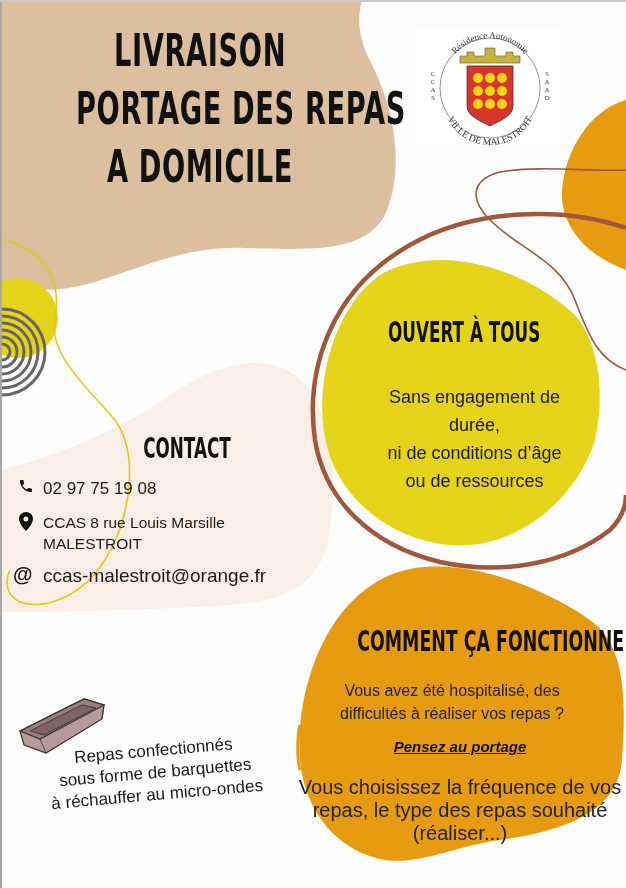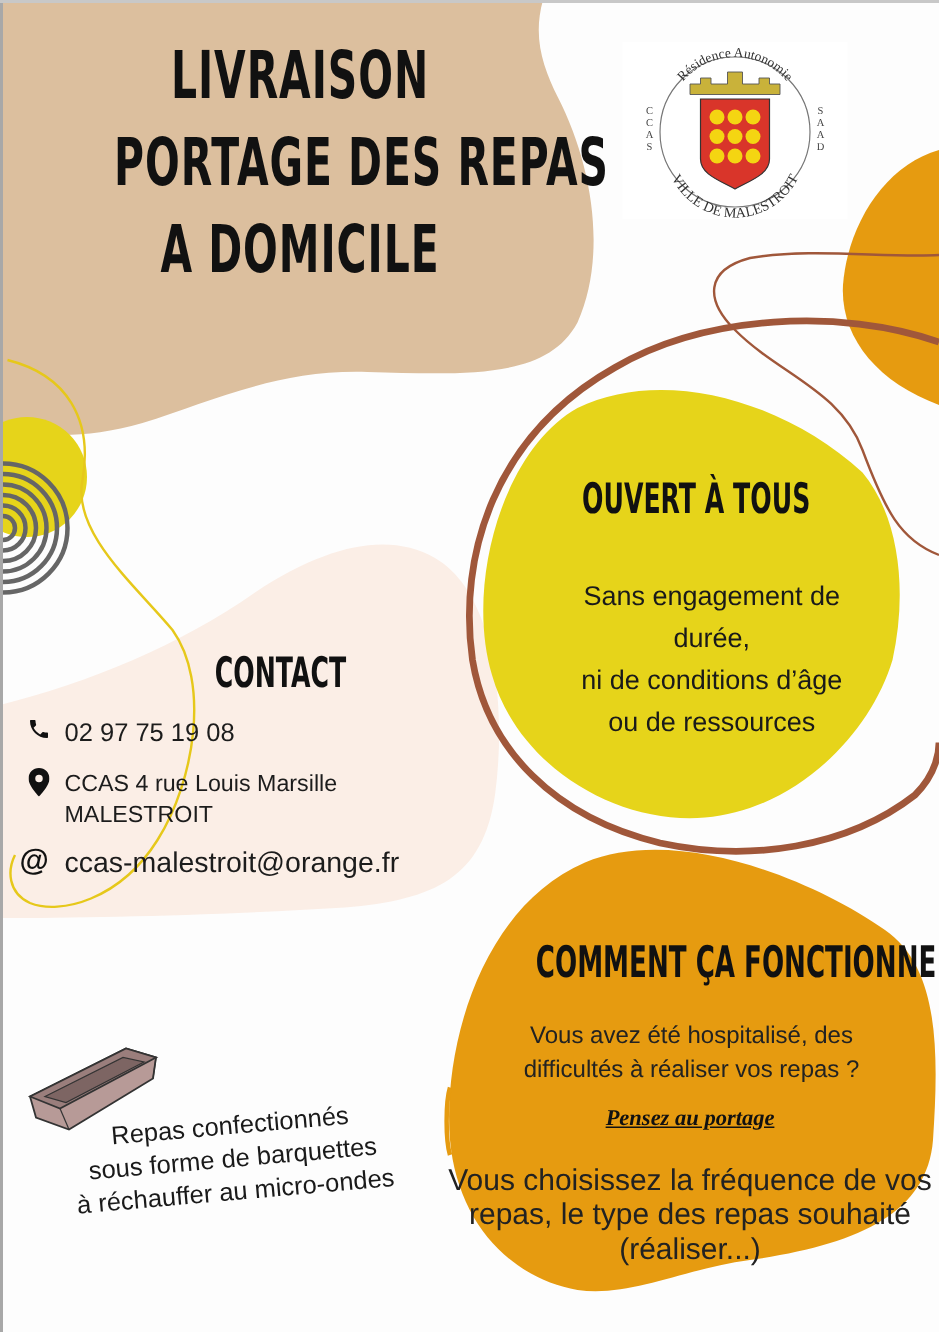--- a/index.html
+++ b/index.html
@@ -39,22 +39,22 @@
 
     .contact-title { left: 112px; top: 432px; width: 150px; text-align: center; font-size: 28px; transform-origin: 75px 0; }
 
     .contact-row { font-size: 17px; color: #1c1c1c; white-space: nowrap; font-family: "Liberation Sans", sans-serif; }
     .icon { position: absolute; }
 
     .ouvert-title { left: 338px; top: 316px; width: 250px; text-align: center; font-size: 28px; transform-origin: 125px 0; }
     .ouvert-text { left: 347px; top: 383px; width: 255px; text-align: center; font-size: 18px; line-height: 28px; color: #1a1a1a; }
 
     .comment-title { left: 290px; top: 624px; width: 336px; text-align: center; font-size: 29px; transform-origin: 168px 0; }
-    .comment-q { left: 306px; top: 679px; width: 310px; text-align: center; font-size: 16px; line-height: 23px; color: #222; }
-    .comment-cta { left: 305px; top: 738px; width: 310px; text-align: center; font-size: 15px; font-weight: bold; font-style: italic; text-decoration: underline; color: #111; font-family: Liberation Serif, serif; }
+    .comment-q { left: 297px; top: 679px; width: 310px; text-align: center; font-size: 16px; line-height: 23px; color: #222; }
+    .comment-cta { left: 305px; top: 738px; width: 310px; text-align: center; font-size: 15px; font-weight: bold; font-style: italic; text-decoration: underline; color: #111; }
     .comment-desc { left: 295px; top: 776px; width: 330px; text-align: center; font-size: 20px; line-height: 23px; color: #222; }
 
     .tray-text {
       left: 20px; top: 740px; width: 270px; text-align: center;
       font-size: 17px; line-height: 22px; color: #1a1a1a;
       transform: rotate(-5deg); transform-origin: 135px 30px;
     }
   </style>
 </head>
 <body>
@@ -143,21 +143,21 @@
     </svg>
 </div>
 <div class="abs contact-row" style="left:43px; top:479px;">02 97 75 19 08</div>
 
 <div class="abs icon" style="left:19px; top:512px;">
   <svg width="14" height="19" viewBox="0 0 14 19">
       <path d="M7 0C3.1 0 0 3.1 0 7c0 5 7 12 7 12s7-7 7-12c0-3.9-3.1-7-7-7zm0 9.5A2.5 2.5 0 1 1 7 4.5a2.5 2.5 0 0 1 0 5z" fill="#111"></path>
     </svg>
 </div>
 <div class="abs contact-row" style="left:43px; top:512px; line-height:21px; font-size:15.5px;">
-  <div>CCAS 4 rue Louis Marsille</div>
+  <div>CCAS 8 rue Louis Marsille</div>
   <div>MALESTROIT</div>
 </div>
 
 <div class="abs icon" style="left:13px; top:563px; font-size:20px; font-weight:bold; color:#111;">@</div>
 <div class="abs contact-row" style="left:43px; top:565px; font-size:19px;">ccas-malestroit@orange.fr</div>
 
 <div class="abs heading ouvert-title">OUVERT À TOUS</div>
 <div class="abs ouvert-text">
   <div>Sans engagement de</div>
   <div>durée,</div>

